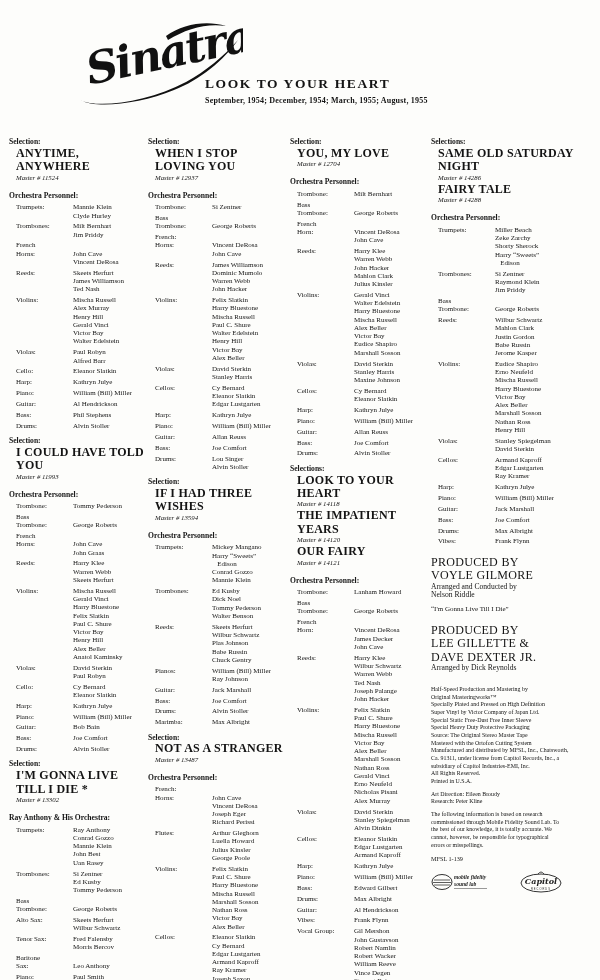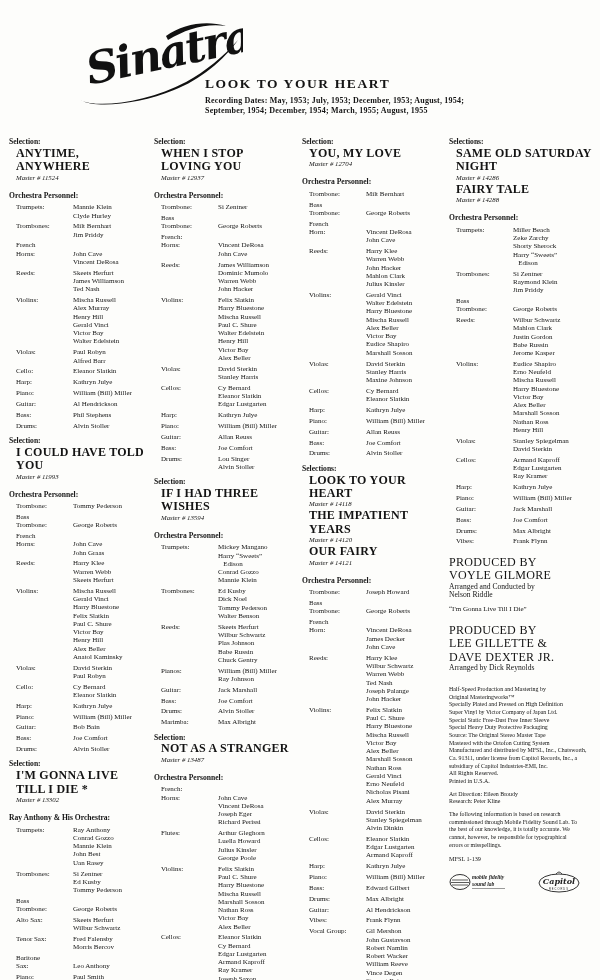--- a/index.html
+++ b/index.html
@@ -19,21 +19,21 @@
   .title-block{position:absolute;left:205px;top:76px;width:380px;}
   .album-title{
     margin:0;font-size:13.5px;font-weight:bold;letter-spacing:1.6px;
     font-family:"Liberation Serif", serif;
   }
   .dates{margin-top:4px;font-size:8px;font-weight:bold;line-height:1.3;letter-spacing:.2px;}
   
   .columns{
     position:absolute;top:138px;left:9px;right:8px;bottom:4px;
     display:grid;grid-template-columns:139px 142px 141px 145px;
-    column-gap:6px;
+    column-gap:0;
   }
   .column{font-size:7px;line-height:1.18;}
   .section{margin-bottom:7px;}
   .sel-label{font-weight:bold;font-size:7.6px;}
   .sel-title{
     font-weight:bold;font-size:12px;line-height:1.12;
     margin-left:7px;letter-spacing:.25px;
   }
   .master{font-style:italic;font-size:6.8px;margin-left:7px;margin-bottom:1px;}
   .personnel-label{font-weight:bold;font-size:7.6px;margin-top:10px;margin-bottom:2.5px;}
@@ -60,21 +60,20 @@
 <div class="page">
   <div class="hdr">
     <svg class="logo" viewBox="0 0 165 100" aria-hidden="true">
       <path d="M2 90 C 20 99, 70 92, 108 72 C 128 61, 145 47, 160 30 C 146 50, 122 70, 96 80 C 62 94, 18 99, 2 90 Z" fill="#111"></path>
       <path d="M88 26 C 105 14, 128 10, 148 16 C 128 13, 108 19, 90 30 Z" fill="#111"></path>
       <text x="8" y="60" font-family="DejaVu Serif, serif" font-style="italic" font-weight="bold" font-size="44" transform="rotate(-12 80 50)" fill="#111" letter-spacing="-2">Sinatra</text>
     </svg>
     <div class="title-block">
       <h1 class="album-title">LOOK TO YOUR HEART</h1>
       <div class="dates">
-        <div>Recording Dates:  May, 1953; July, 1953; December, 1953; August, 1954;</div>
         <div>September, 1954; December, 1954; March, 1955; August, 1955</div>
       </div>
     </div>
   </div>
   <main class="columns">
       <div class="column">
         <div class="section">
           <div class="sel-label">Selection:</div>
           <div class="sel-title">ANYTIME, ANYWHERE</div>
           <div class="master">Master # 11524</div>
@@ -532,21 +531,21 @@
           <div class="sel-label">Selections:</div>
           <div class="sel-title">LOOK TO YOUR HEART</div>
           <div class="master">Master # 14118</div>
           <div class="sel-title">THE IMPATIENT YEARS</div>
           <div class="master">Master # 14120</div>
           <div class="sel-title">OUR FAIRY</div>
           <div class="master">Master # 14121</div>
           <div class="personnel-label">Orchestra Personnel:</div>
           <div class="prow">
             <span class="role">Trombone:</span>
-            <span class="names">Joseph Howard</span>
+            <span class="names">Lanham Howard</span>
           </div>
           <div class="row-pre">Bass</div>
           <div class="prow tight">
             <span class="role">Trombone:</span>
             <span class="names">George Roberts</span>
           </div>
           <div class="row-pre">French</div>
           <div class="prow tight">
             <span class="role">Horn:</span>
             <span class="names">Vincent DeRosa

